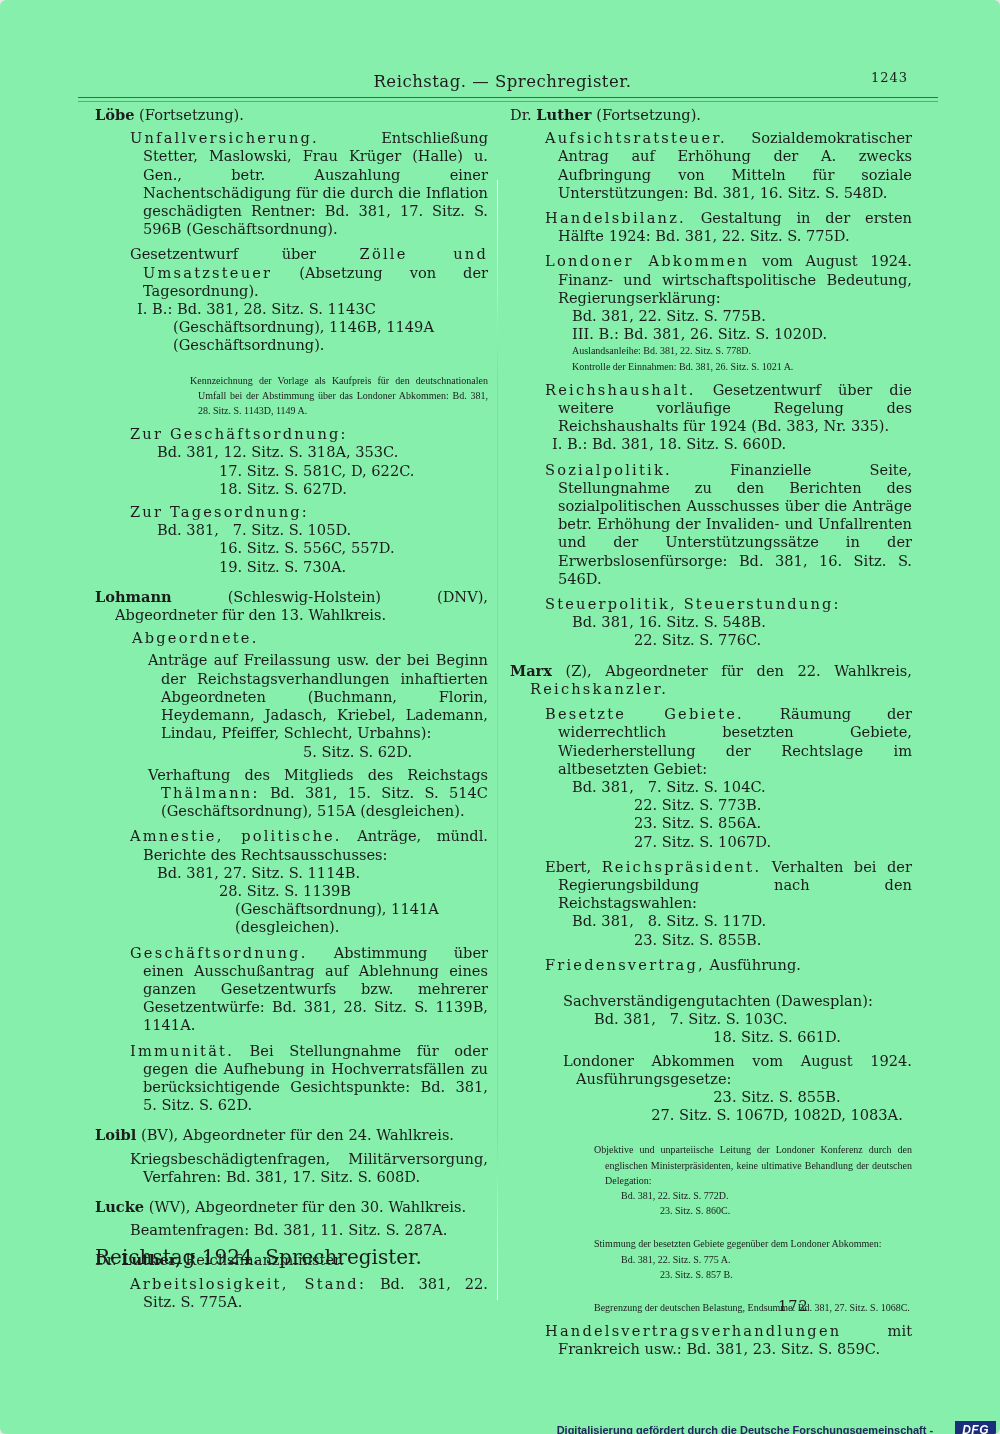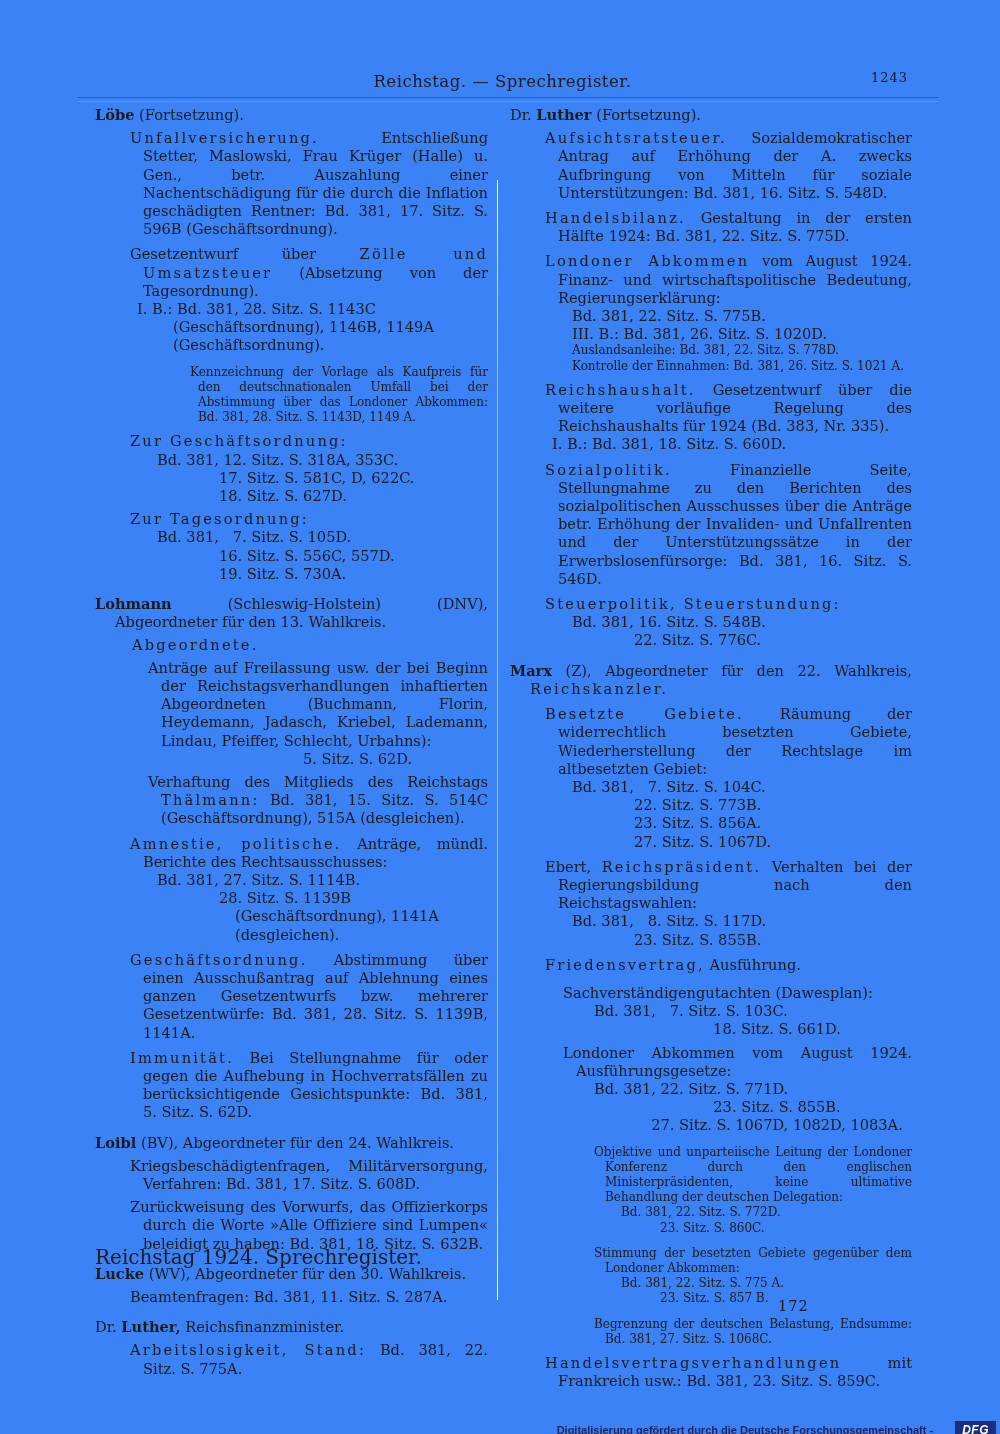--- a/index.html
+++ b/index.html
@@ -1,23 +1,24 @@
 <!DOCTYPE html>
 <html><head>
 <meta charset="utf-8">
 <style>
   html,body{margin:0;padding:0;background:#e8e8e8;}
   .page{
     position:relative;
     width:1000px;height:1434px;
     margin:0 auto;
-    background:#3b82f6;
+    background:#86efac;
     overflow:hidden;
     font-family:"DejaVu Serif","Liberation Serif",serif;
     color:#1c1c1c;
+    border-radius:6px;
   }
   
   .hdr-title{
     position:absolute;left:95px;top:72px;width:815px;
     text-align:center;font-size:16.5px;letter-spacing:.5px;
   }
   .hdr-page{
     position:absolute;right:92px;top:70px;
     font-size:13px;letter-spacing:1px;
   }
@@ -39,27 +40,27 @@
   .ln span.sp{letter-spacing:2.2px;}
   .head{padding-left:20px;text-indent:-20px;}
   .t1{padding-left:48px;text-indent:-13px;}
   .t2{padding-left:66px;text-indent:-13px;}
   .sh{padding-left:37px;}
   .ref-a{padding-left:62px;text-align:left;}
   .ref-b{padding-left:140px;text-indent:-16px;text-align:left;}
   .ref-c{padding-left:84px;text-align:left;}
   .ref-d{padding-left:148px;text-indent:-16px;text-align:center;}
   .ref-ib{padding-left:78px;text-indent:-36px;text-align:left;}
-  .petit{font-size:12px;line-height:15.2px;}
+  .petit{font-size:10px;line-height:15.2px;font-family:Liberation Serif, serif;}
   .i98{padding-left:103px;text-indent:-8px;}
   .i95{padding-left:95px;text-indent:-11px;}
   .i62{padding-left:62px;text-align:left;}
   .r111{padding-left:111px;text-align:left;}
   .r150{padding-left:150px;text-align:left;}
-  .mt2{margin-top:10px;}.mt4{margin-top:4px;}.mt6{margin-top:5px;}
+  .mt2{margin-top:18px;}.mt4{margin-top:4px;}.mt6{margin-top:5px;}
   .mt8{margin-top:7px;}.mt14{margin-top:12px;}
   .col .ln:first-child{margin-top:0;}
   
   .foot-left{position:absolute;left:95px;top:1245px;font-size:20px;}
   .foot-num{position:absolute;left:778px;top:1298px;font-size:14.5px;letter-spacing:1px;}
   
   .wm{
     position:absolute;right:4px;top:1420px;height:20px;
     display:flex;align-items:center;gap:22px;
     font-family:"Liberation Sans","DejaVu Sans",sans-serif;
@@ -101,21 +102,20 @@
       <p class="ln t2 mt4"><span>Anträge auf Freilassung usw. der bei Beginn der Reichstagsverhandlungen inhaftierten Abgeordneten (Buchmann, Florin, Heydemann, Jadasch, Kriebel, Lademann, Lindau, Pfeiffer, Schlecht, Urbahns):</span></p>
       <p class="ln ref-d"><span>5. Sitz. S. 62D.</span></p>
       <p class="ln t2 mt6"><span>Verhaftung des Mitglieds des Reichstags </span><span class="sp">Thälmann:</span><span> Bd. 381, 15. Sitz. S. 514C (Geschäftsordnung), 515A (desgleichen).</span></p>
       <p class="ln t1 mt8"><span class="sp">Amnestie, politische.</span><span> Anträge, mündl. Berichte des Rechtsausschusses:</span></p>
       <p class="ln ref-a"><span>Bd. 381, 27. Sitz. S. 1114B.</span></p>
       <p class="ln ref-b"><span>28. Sitz. S. 1139B (Geschäftsordnung), 1141A (desgleichen).</span></p>
       <p class="ln t1 mt8"><span class="sp">Geschäftsordnung.</span><span> Abstimmung über einen Ausschußantrag auf Ablehnung eines ganzen Gesetzentwurfs bzw. mehrerer Gesetzentwürfe: Bd. 381, 28. Sitz. S. 1139B, 1141A.</span></p>
       <p class="ln t1 mt8"><span class="sp">Immunität.</span><span> Bei Stellungnahme für oder gegen die Aufhebung in Hochverratsfällen zu berücksichtigende Gesichtspunkte: Bd. 381, 5. Sitz. S. 62D.</span></p>
       <p class="ln head mt14"><span class="b">Loibl</span><span> (BV), Abgeordneter für den 24. Wahlkreis.</span></p>
       <p class="ln t1 mt6"><span>Kriegsbeschädigtenfragen, Militärversorgung, Verfahren: Bd. 381, 17. Sitz. S. 608D.</span></p>
-      <p class="ln t1 mt6"><span>Zurückweisung des Vorwurfs, das Offizierkorps durch die Worte »Alle Offiziere sind Lumpen« beleidigt zu haben: Bd. 381, 18. Sitz. S. 632B.</span></p>
       <p class="ln head mt14"><span class="b">Lucke</span><span> (WV), Abgeordneter für den 30. Wahlkreis.</span></p>
       <p class="ln t1 mt6"><span>Beamtenfragen: Bd. 381, 11. Sitz. S. 287A.</span></p>
       <p class="ln head mt14"><span>Dr. </span><span class="b">Luther,</span><span> Reichsfinanzminister.</span></p>
       <p class="ln t1 mt6"><span class="sp">Arbeitslosigkeit, Stand:</span><span> Bd. 381, 22. Sitz. S. 775A.</span></p>
     </div>
   <div class="col col-right">
       <p class="ln head"><span>Dr. </span><span class="b">Luther</span><span> (Fortsetzung).</span></p>
       <p class="ln t1 mt6"><span class="sp">Aufsichtsratsteuer.</span><span> Sozialdemokratischer Antrag auf Erhöhung der A. zwecks Aufbringung von Mitteln für soziale Unterstützungen: Bd. 381, 16. Sitz. S. 548D.</span></p>
       <p class="ln t1 mt8"><span class="sp">Handelsbilanz.</span><span> Gestaltung in der ersten Hälfte 1924: Bd. 381, 22. Sitz. S. 775D.</span></p>
       <p class="ln t1 mt8"><span class="sp">Londoner Abkommen</span><span> vom August 1924. Finanz- und wirtschaftspolitische Bedeutung, Regierungserklärung:</span></p>
@@ -136,21 +136,20 @@
       <p class="ln ref-b"><span>23. Sitz. S. 856A.</span></p>
       <p class="ln ref-b"><span>27. Sitz. S. 1067D.</span></p>
       <p class="ln t1 mt8"><span>Ebert, </span><span class="sp">Reichspräsident.</span><span> Verhalten bei der Regierungsbildung nach den Reichstagswahlen:</span></p>
       <p class="ln ref-a"><span>Bd. 381,  8. Sitz. S. 117D.</span></p>
       <p class="ln ref-b"><span>23. Sitz. S. 855B.</span></p>
       <p class="ln t1 mt8"><span class="sp">Friedensvertrag,</span><span> Ausführung.</span></p>
       <p class="ln t2 mt2"><span>Sachverständigengutachten (Dawesplan):</span></p>
       <p class="ln ref-c"><span>Bd. 381,  7. Sitz. S. 103C.</span></p>
       <p class="ln ref-d"><span>18. Sitz. S. 661D.</span></p>
       <p class="ln t2 mt6"><span>Londoner Abkommen vom August 1924. Ausführungsgesetze:</span></p>
-      <p class="ln ref-c"><span>Bd. 381, 22. Sitz. S. 771D.</span></p>
       <p class="ln ref-d"><span>23. Sitz. S. 855B.</span></p>
       <p class="ln ref-d"><span>27. Sitz. S. 1067D, 1082D, 1083A.</span></p>
       <p class="ln petit i95 mt2"><span>Objektive und unparteiische Leitung der Londoner Konferenz durch den englischen Ministerpräsidenten, keine ultimative Behandlung der deutschen Delegation:</span></p>
       <p class="ln petit r111"><span>Bd. 381, 22. Sitz. S. 772D.</span></p>
       <p class="ln petit r150"><span>23. Sitz. S. 860C.</span></p>
       <p class="ln petit i95 mt2"><span>Stimmung der besetzten Gebiete gegenüber dem Londoner Abkommen:</span></p>
       <p class="ln petit r111"><span>Bd. 381, 22. Sitz. S. 775 A.</span></p>
       <p class="ln petit r150"><span>23. Sitz. S. 857 B.</span></p>
       <p class="ln petit i95 mt2"><span>Begrenzung der deutschen Belastung, Endsumme: Bd. 381, 27. Sitz. S. 1068C.</span></p>
       <p class="ln t1 mt8"><span class="sp">Handelsvertragsverhandlungen</span><span> mit Frankreich usw.: Bd. 381, 23. Sitz. S. 859C.</span></p>

